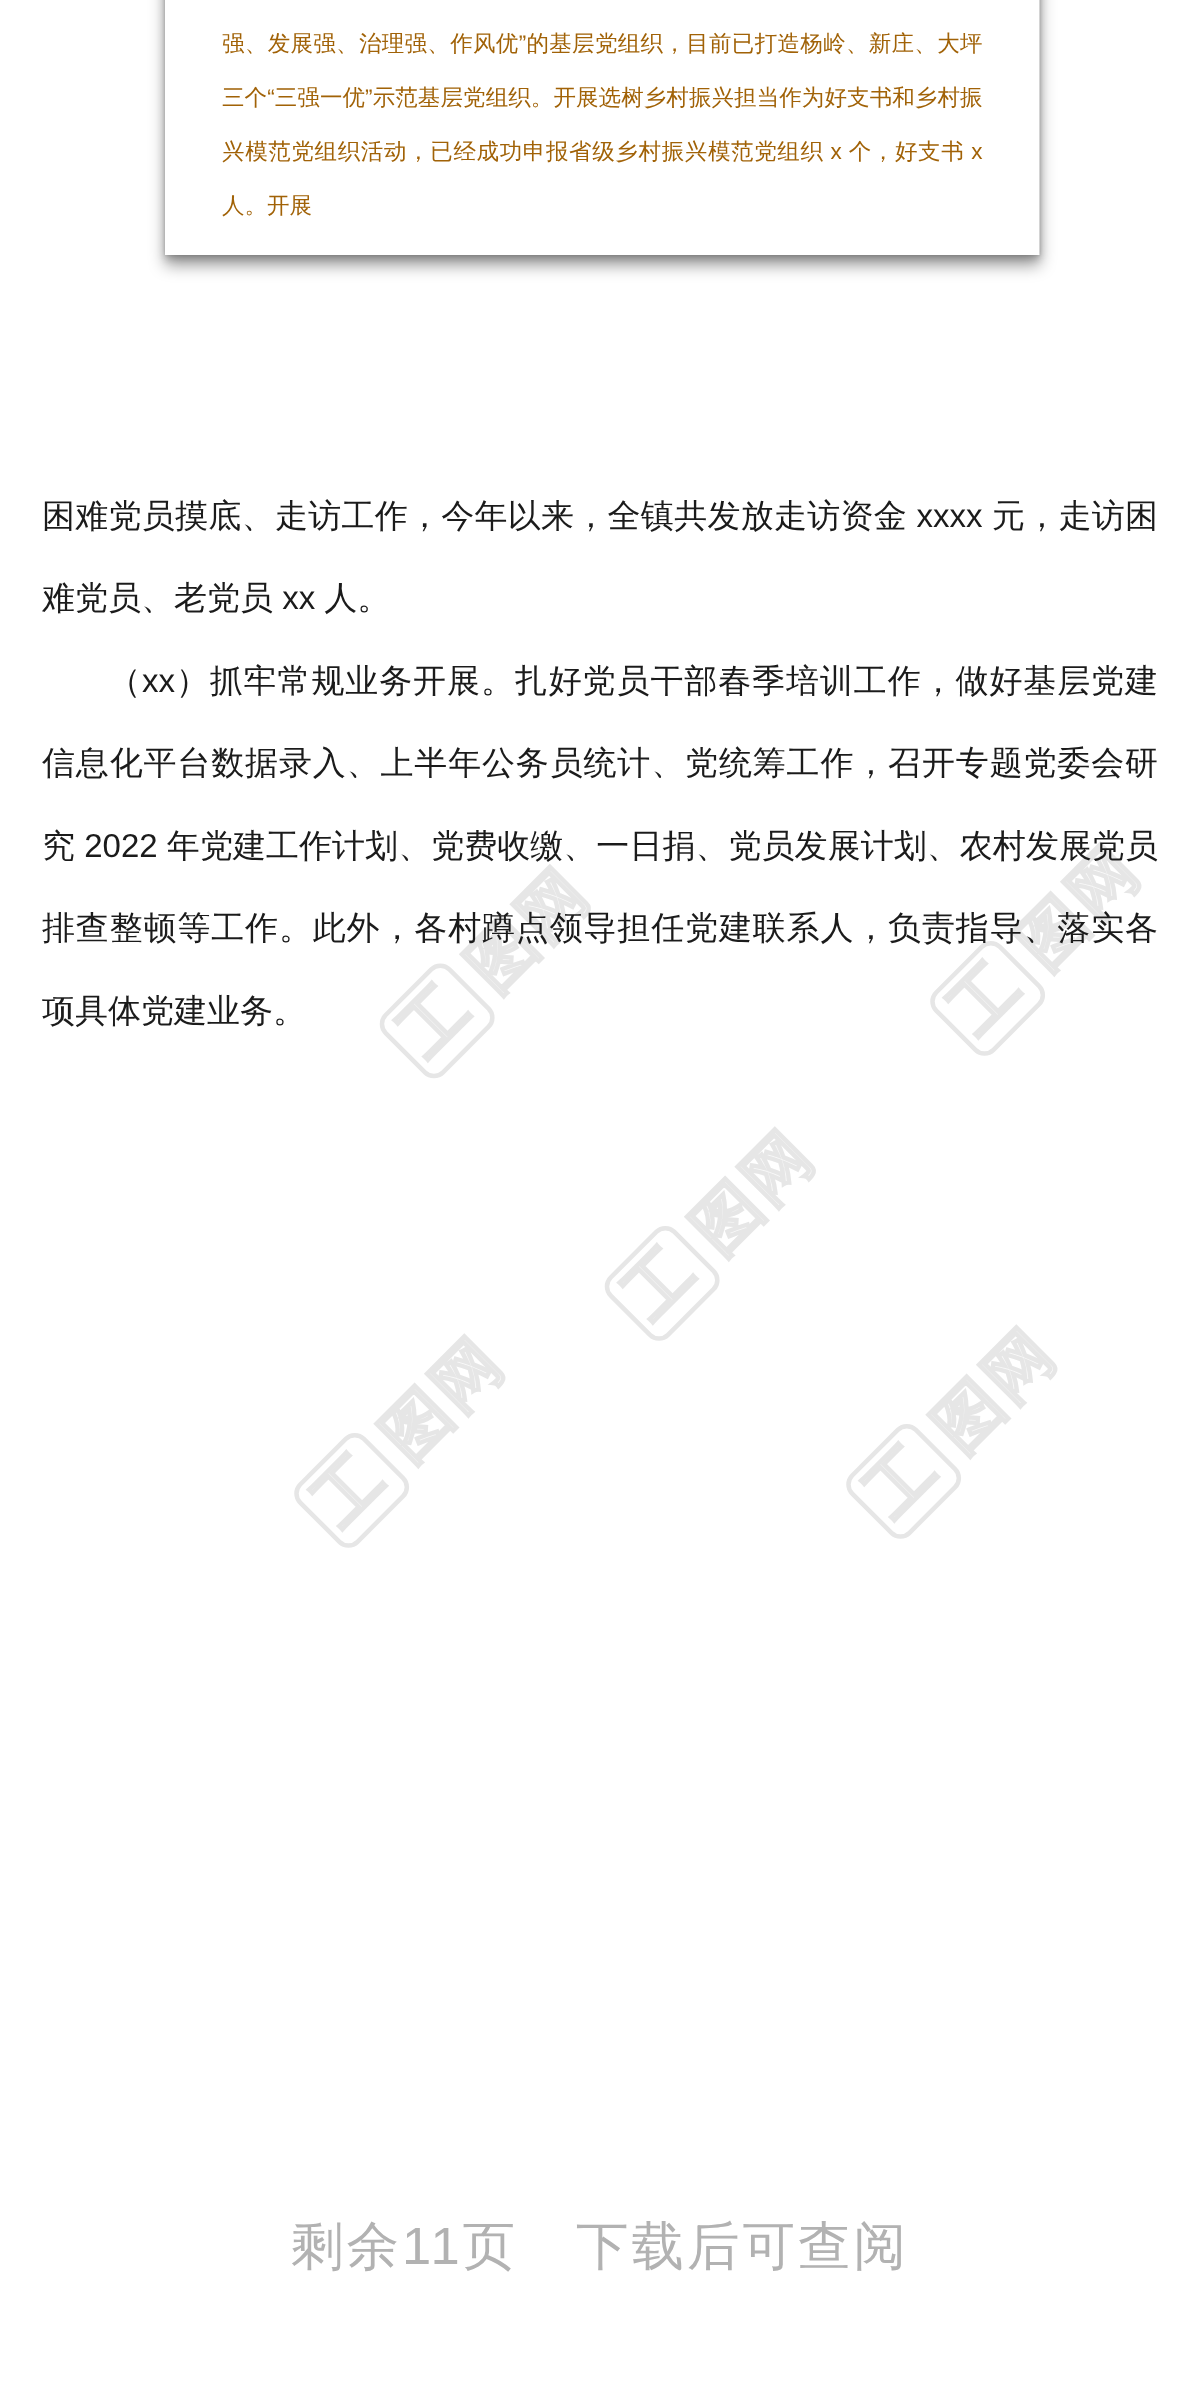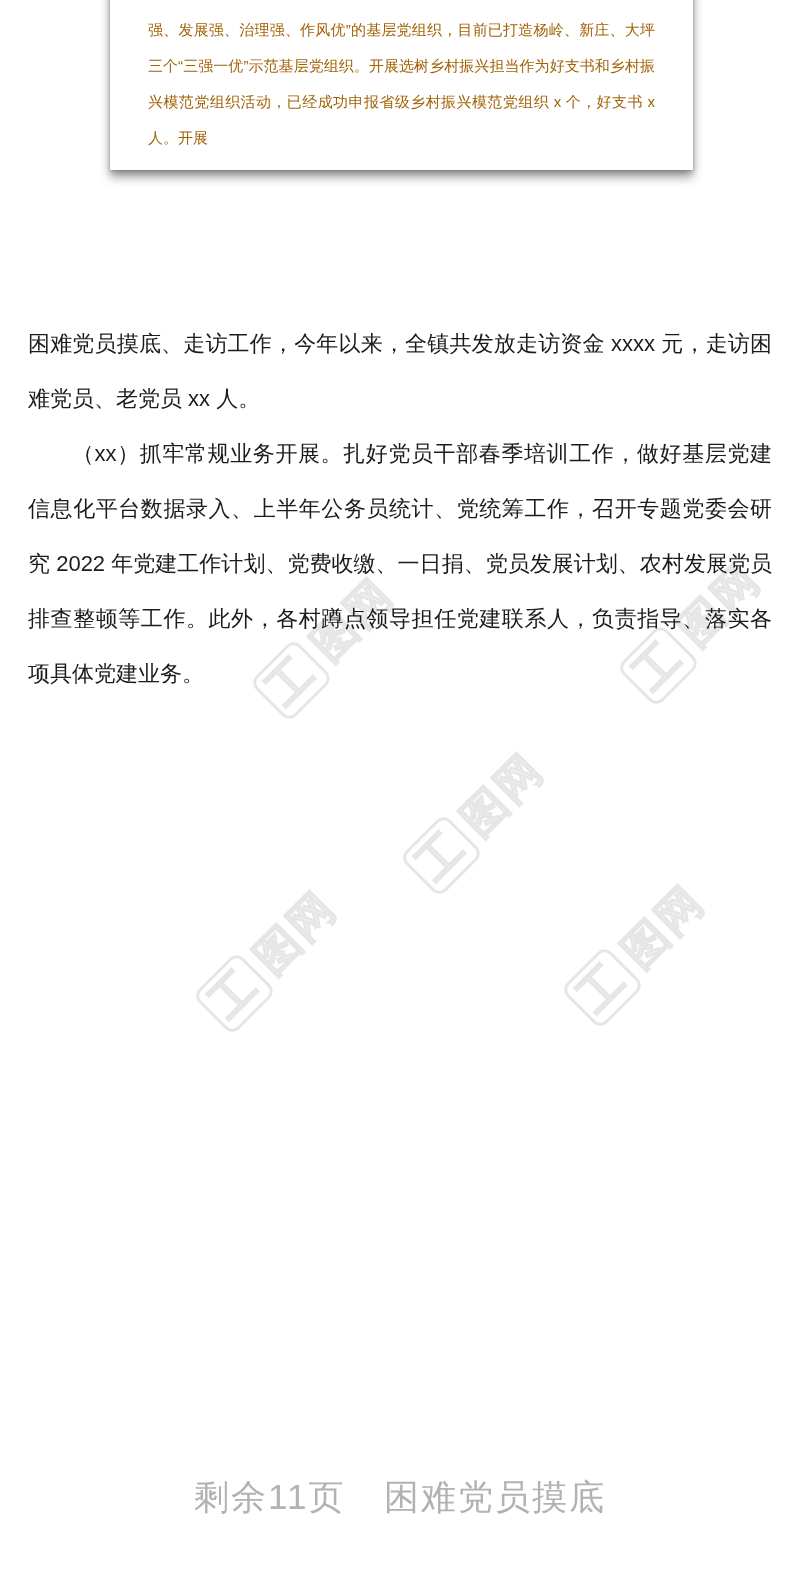--- a/index.html
+++ b/index.html
@@ -105,14 +105,14 @@
 <div class="preview-card">
   <p>强、发展强、治理强、作风优”的基层党组织，目前已打造杨岭、新庄、大坪三个“三强一优”示范基层党组织。开展选树乡村振兴担当作为好支书和乡村振兴模范党组织活动，已经成功申报省级乡村振兴模范党组织 x 个，好支书 x 人。开展</p>
 </div>
 
 <div class="doc-body">
   <p>困难党员摸底、走访工作，今年以来，全镇共发放走访资金 xxxx 元，走访困难党员、老党员 xx 人。</p>
   <p class="indent">（xx）抓牢常规业务开展。扎好党员干部春季培训工作，做好基层党建信息化平台数据录入、上半年公务员统计、党统筹工作，召开专题党委会研究 2022 年党建工作计划、党费收缴、一日捐、党员发展计划、农村发展党员排查整顿等工作。此外，各村蹲点领导担任党建联系人，负责指导、落实各项具体党建业务。</p>
 </div>
 
 <div class="footer-hint">
-  <span>剩余11页</span><span class="gap"></span><span>困难党员摸底</span>
+  <span>剩余11页</span><span class="gap"></span><span>下载后可查阅</span>
 </div>
 
 </body></html>

